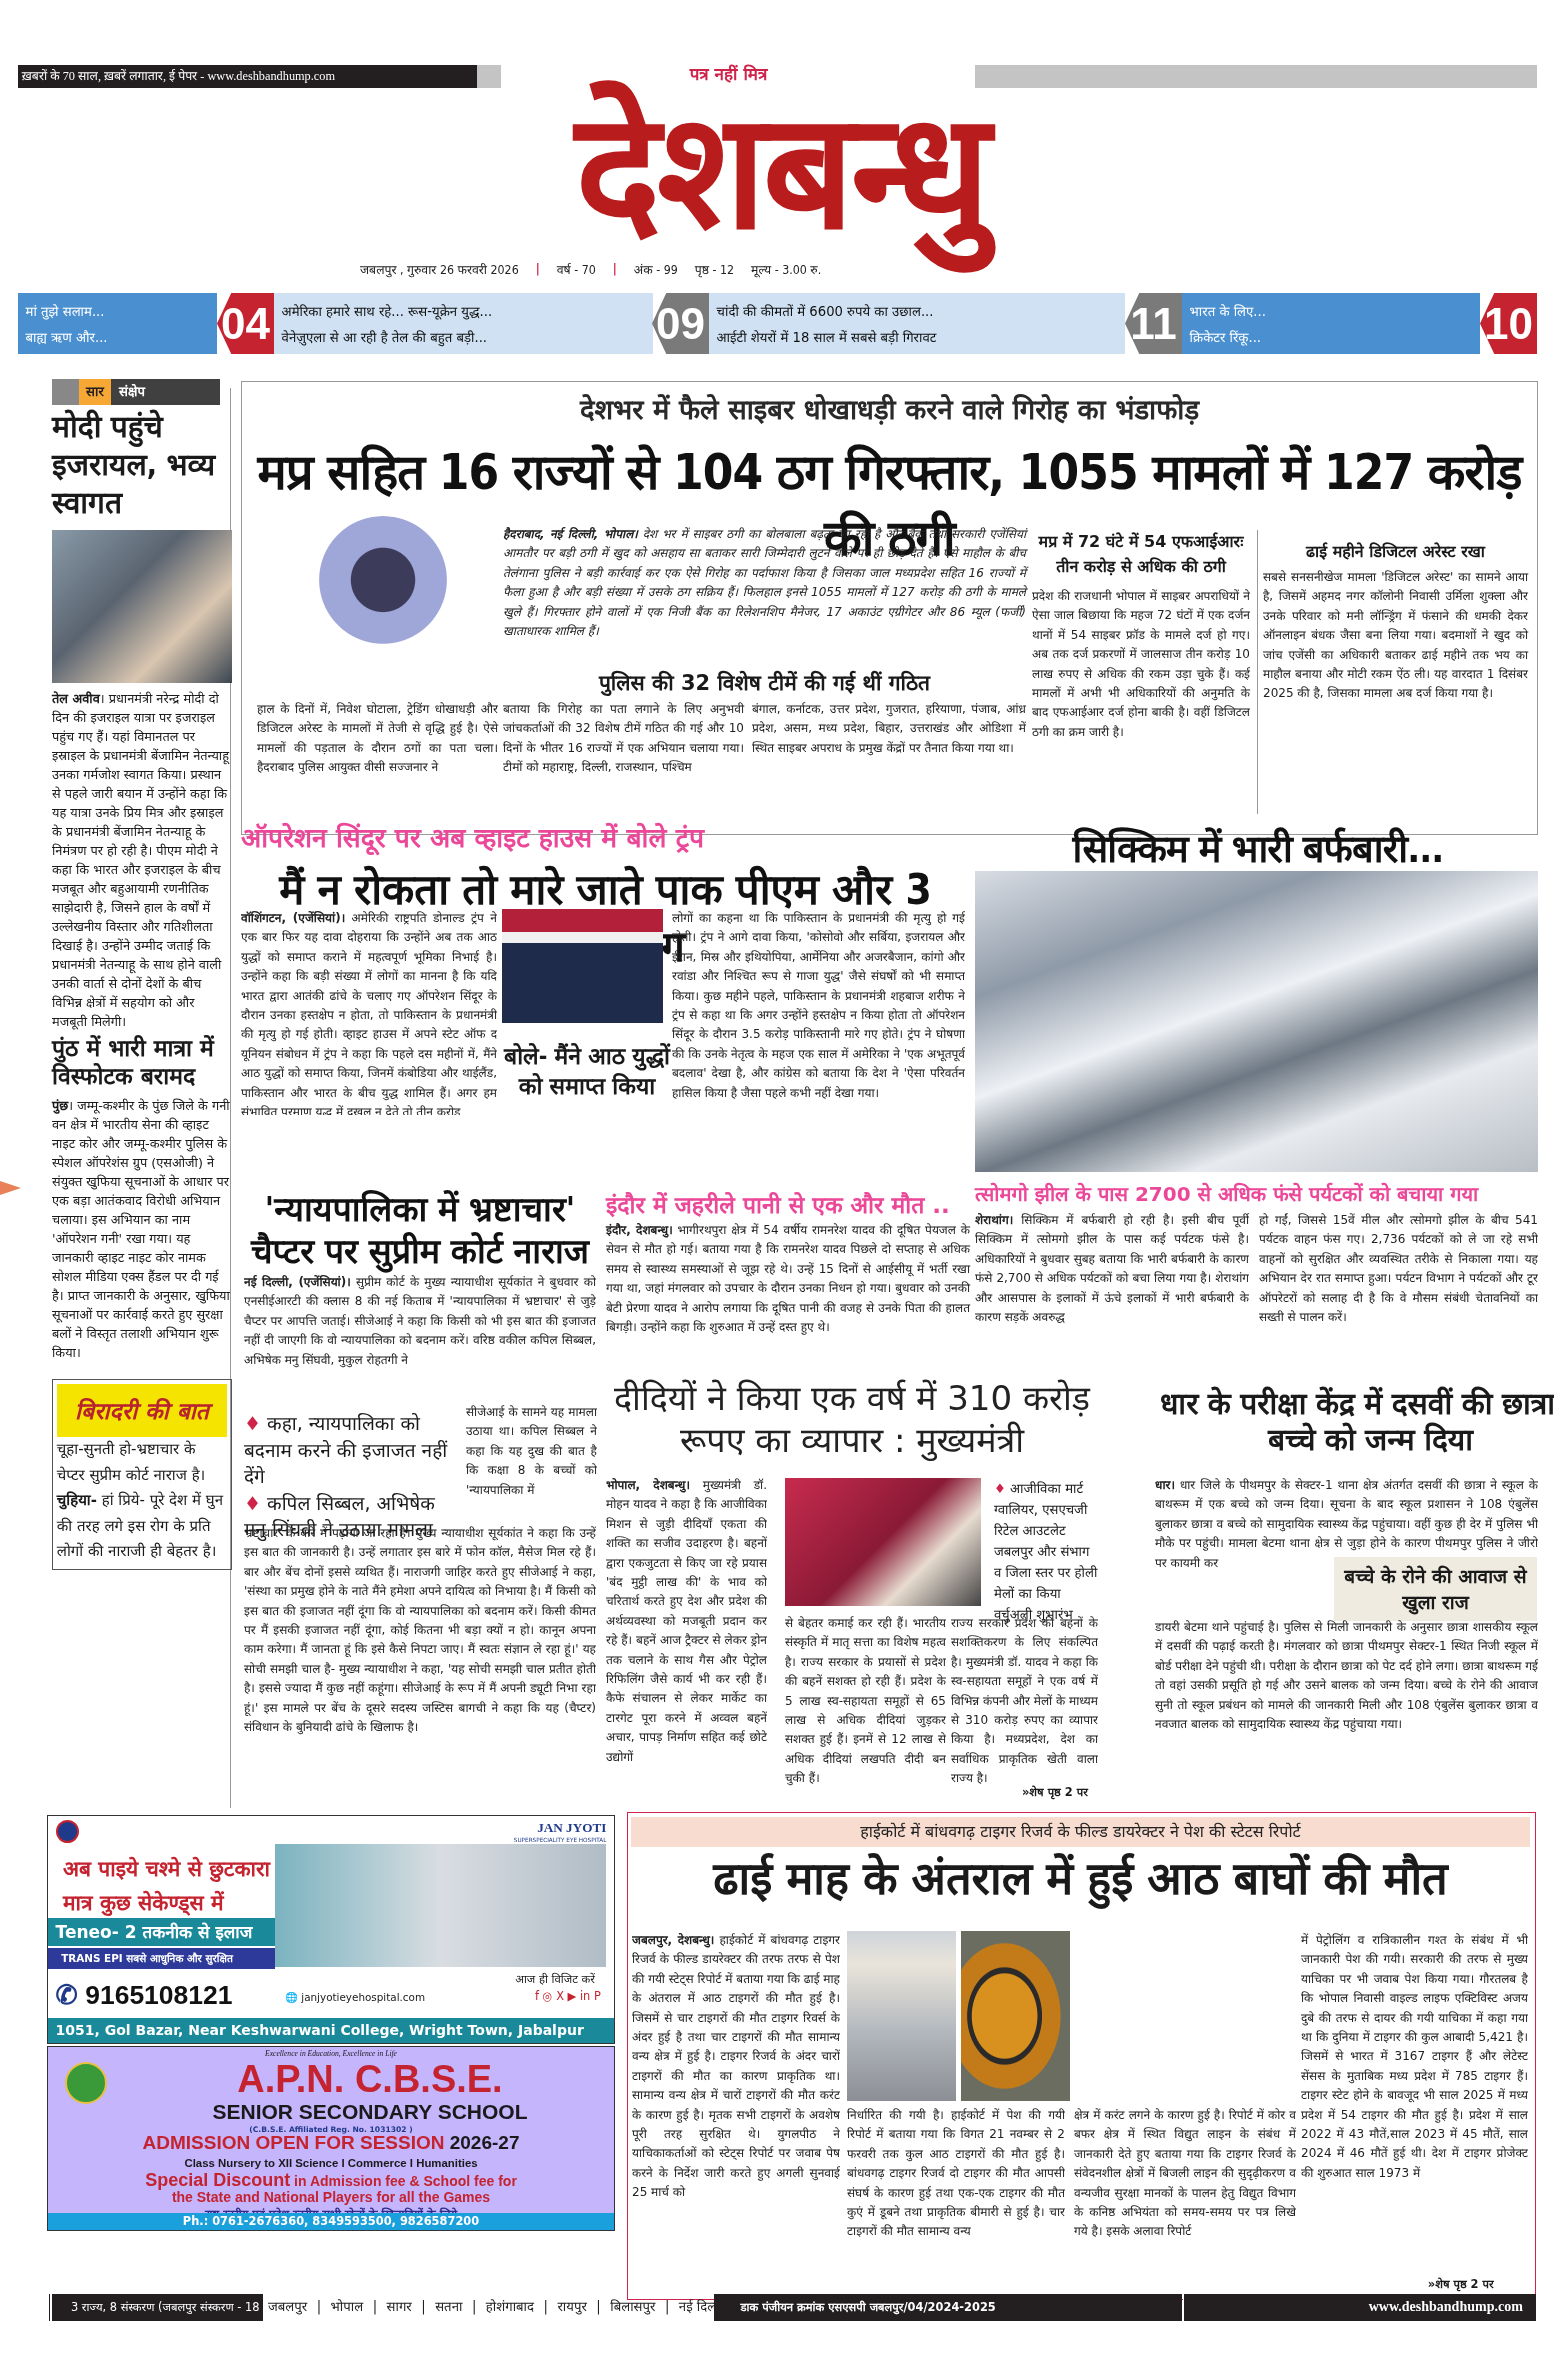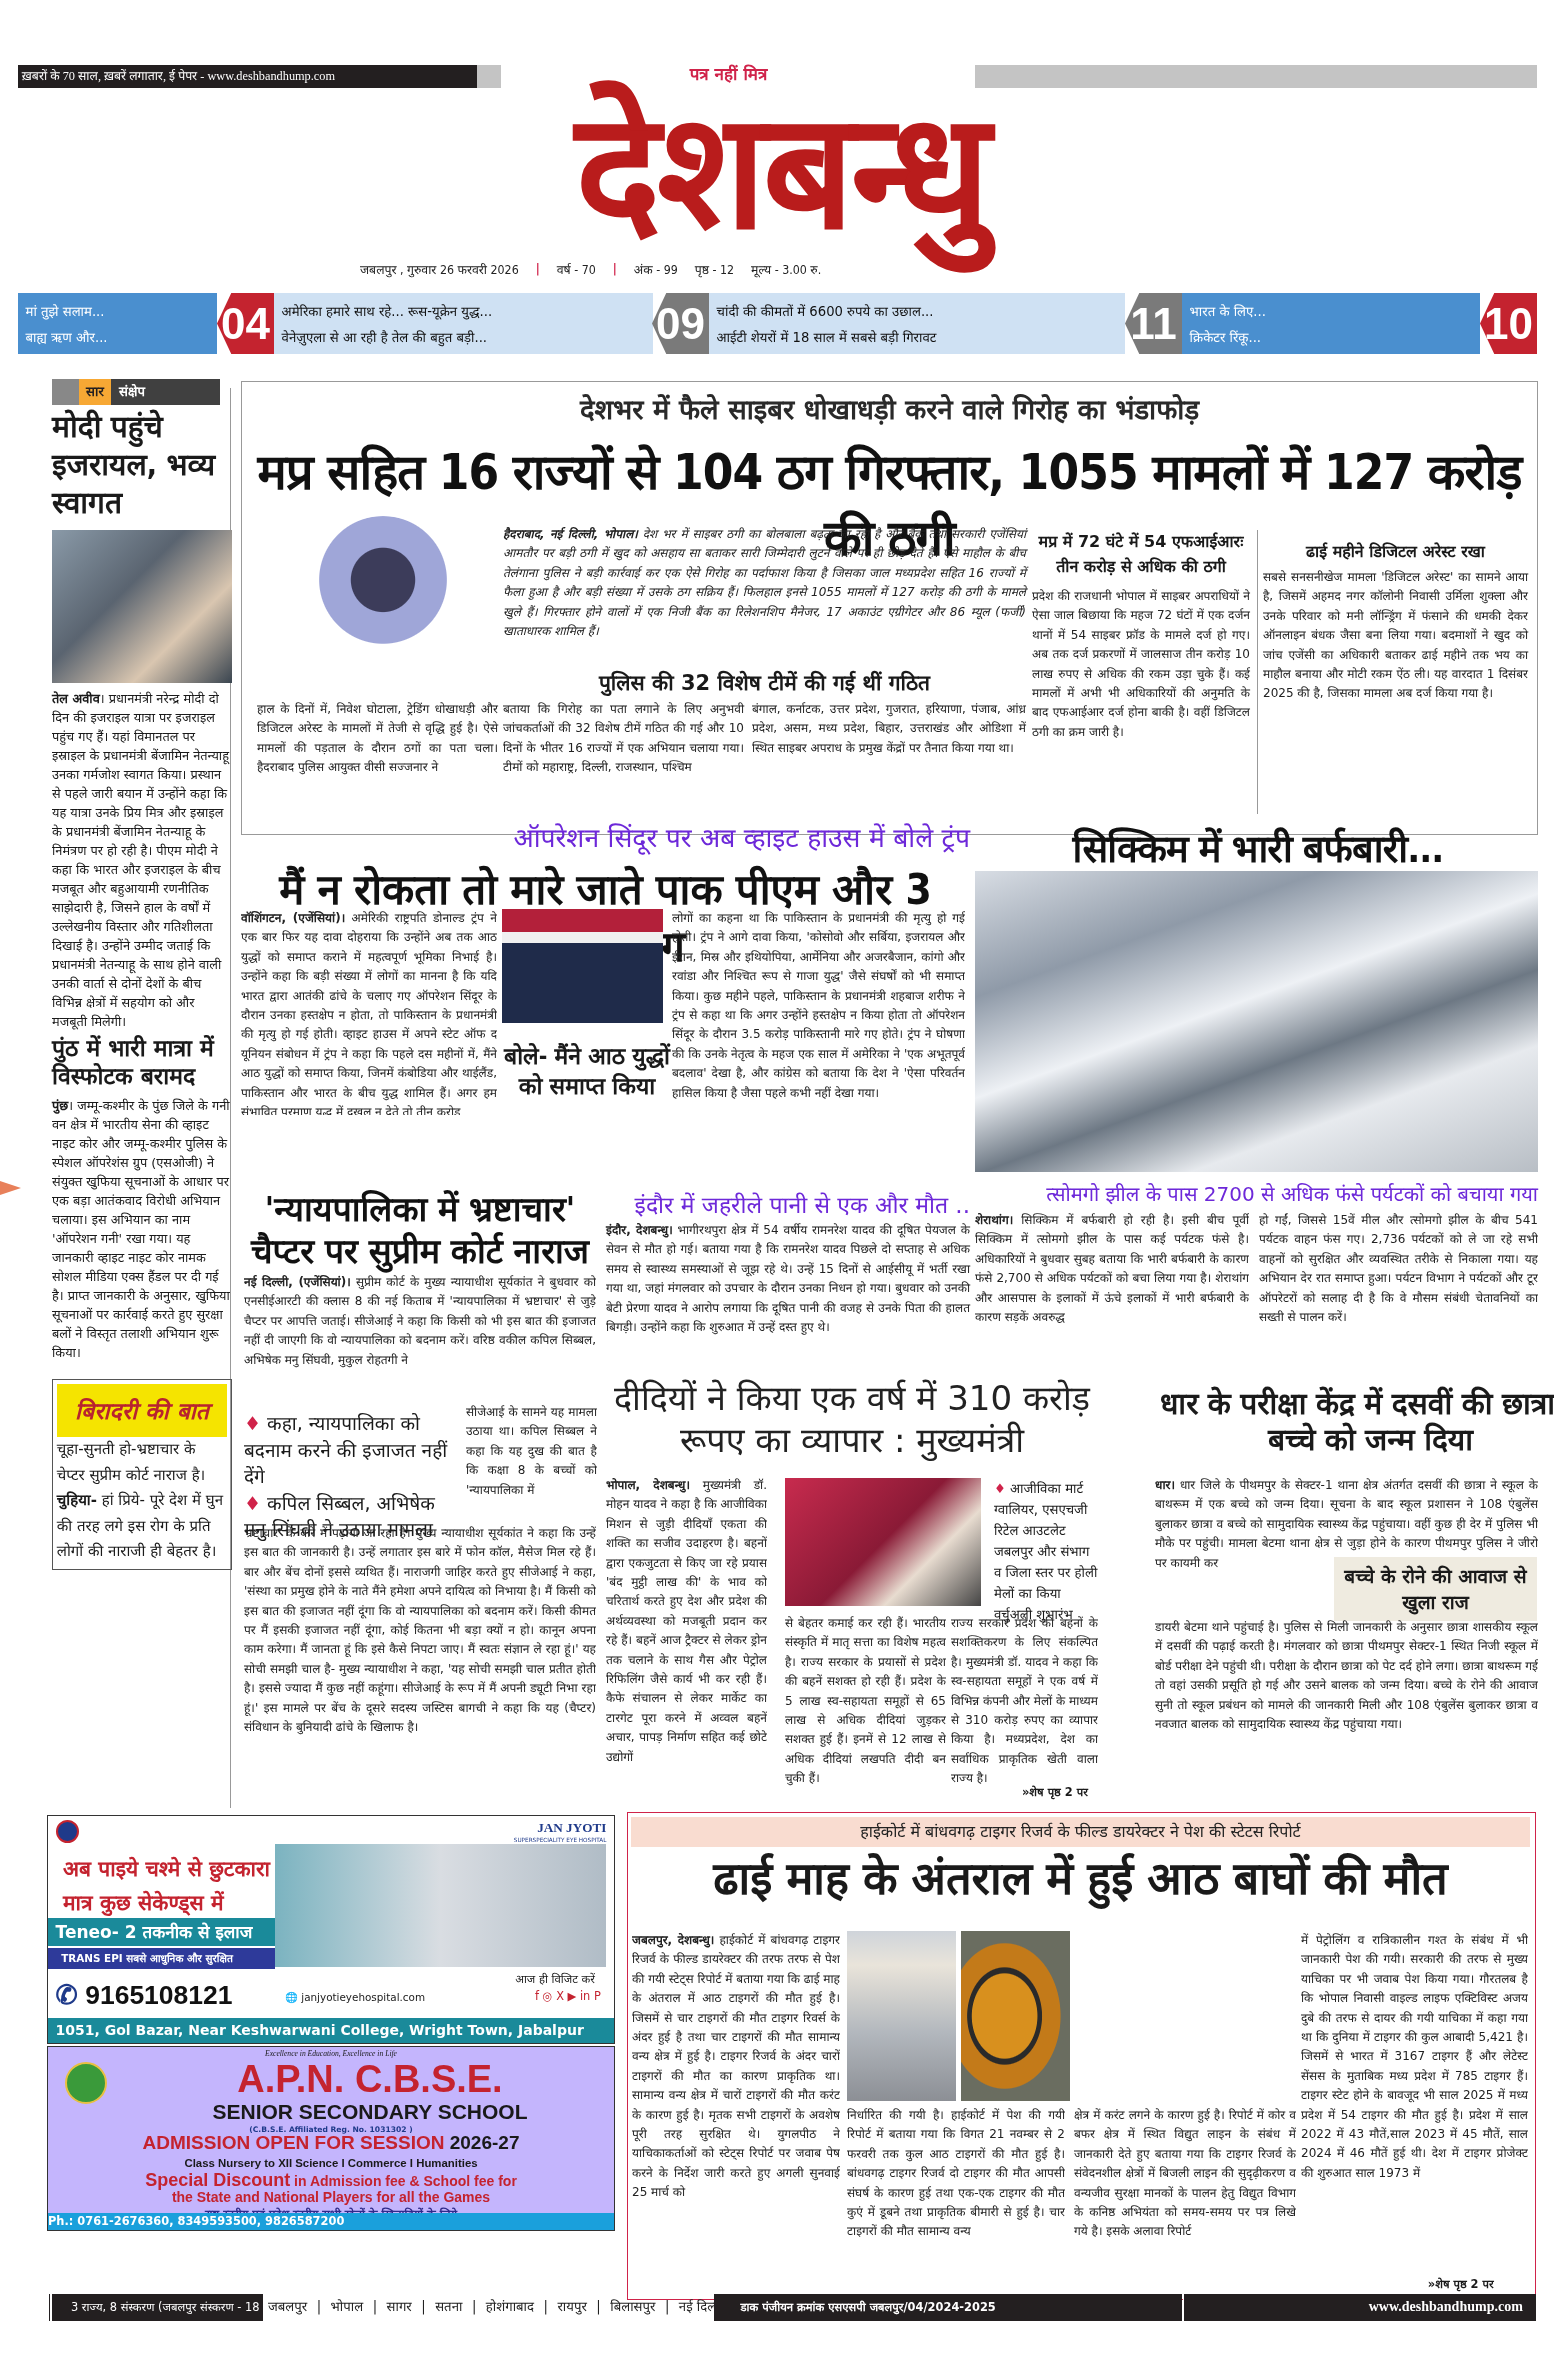--- a/index.html
+++ b/index.html
@@ -32,21 +32,21 @@
 .cartoon .img{height:53px;background:#f5e400;display:flex;align-items:center;justify-content:center;color:#b8232f;font-weight:bold;font-size:23px;font-style:italic}
 .cartoon p{font-size:15px;line-height:25.6px}
 .box1{left:241px;top:381px;width:1297px;height:454px;border:0.9px solid #999}
 .kicker{font-size:27.4px;text-align:center;font-weight:bold;color:#2a2a2a}
 .bighead{font-size:49px;font-weight:bold;text-align:center;letter-spacing:-0.9px;color:#111;font-family:"DejaVu Sans Condensed","DejaVu Sans",sans-serif}
 .body{font-size:12px;line-height:19.4px;text-align:justify;color:#222}
 .body b{font-weight:bold}
 .ital{font-style:italic}
 .subh{font-size:21px;font-weight:bold;text-align:center;line-height:26.5px}
 .hacker{background:radial-gradient(circle at 50% 45%,#3c3c5a 0 30%,#9fa6d8 31% 60%,#fff 61%)}
-.h2{font-size:26.5px;text-align:right;font-weight:normal;color:#6d28d9}
+.h2{font-size:26.5px;text-align:left;font-weight:bold;color:#ec4899}
 .h1b{font-size:42px;text-align:center;font-weight:bold;color:#111;font-family:"DejaVu Sans Condensed","DejaVu Sans",sans-serif}
 .pullq{font-size:28px;font-weight:bold;text-align:center;line-height:38px;font-family:"DejaVu Sans Condensed","DejaVu Sans",sans-serif}
 .snow{background:linear-gradient(160deg,#d8dde4 0%,#8f9aa8 25%,#eef1f5 45%,#6d7884 60%,#e7eaee 75%,#b8bec5 100%)}
 .trump{background:linear-gradient(180deg,#b3203a 0 20%,#f0f0f0 20% 30%,#1f2b4a 30% 100%)}
 .bullet{font-size:19px;line-height:26.5px}
 .bullet .d{color:#d0234a}
 .dide{font-size:34px;text-align:center;line-height:42px;color:#222}
 .cm{background:linear-gradient(135deg,#c82b4e,#8a1a36 50%,#e8dcd0 70%,#444)}
 .dhar{font-size:30px;font-weight:bold;text-align:center;line-height:36px;font-family:"DejaVu Sans Condensed","DejaVu Sans",sans-serif}
 .beige{background:#efebe0;font-size:19px;font-weight:bold;text-align:center;line-height:26.5px;padding:5.7px}
@@ -197,21 +197,21 @@
   <div style="position:absolute;left:0;top:1.9px;width:100%;text-align:center;font-size:7.6px;font-style:italic;font-family:'Liberation Serif',serif">Excellence in Education, Excellence in Life</div>
   <div style="position:absolute;left:17px;top:15px;width:42px;height:42px;border-radius:50%;background:#3a9a3a;border:2.8px solid #e8c040"></div>
   <div style="position:absolute;left:76px;top:11.4px;width:492px;text-align:center;color:#c4232f;font-weight:bold;font-size:38px;line-height:42px;font-family:'Liberation Sans',sans-serif">A.P.N. C.B.S.E.</div>
   <div style="position:absolute;left:76px;top:53px;width:492px;text-align:center;font-weight:bold;font-size:21px;font-family:'Liberation Sans',sans-serif">SENIOR SECONDARY SCHOOL</div>
   <div style="position:absolute;left:0;top:78px;width:100%;text-align:center;font-size:7.6px;color:#1f3a8a;font-weight:bold">(C.B.S.E. Affiliated Reg. No. 1031302 )</div>
   <div style="position:absolute;left:0;top:85px;width:100%;text-align:center;font-size:19px;font-weight:bold;font-family:'Liberation Sans',sans-serif"><span style="color:#c4232f">ADMISSION OPEN FOR SESSION</span> <span>2026-27</span></div>
   <div style="position:absolute;left:0;top:110px;width:100%;text-align:center;font-size:11.4px;font-weight:bold;font-family:'Liberation Sans',sans-serif">Class Nursery to XII  Science I Commerce I Humanities</div>
   <div style="position:absolute;left:0;top:123px;width:100%;text-align:center;font-size:14px;font-weight:bold;color:#c4232f;font-family:'Liberation Sans',sans-serif"><span style="font-size:18px">Special Discount</span><span> in Admission fee &amp; School fee for</span></div>
   <div style="position:absolute;left:0;top:142px;width:100%;text-align:center;font-size:14px;font-weight:bold;color:#c4232f;font-family:'Liberation Sans',sans-serif">the State and National Players for all the Games</div>
   <div style="position:absolute;left:0;top:159px;width:100%;text-align:center;font-size:11.4px;font-weight:bold;color:#2e2a8a">राष्ट्र स्तरीय एवं प्रदेश स्तरीय सभी खेलों के खिलाड़ियों के लिये</div>
-  <div style="position:absolute;left:0;bottom:0;width:100%;height:17px;background:#1aa0dc;color:#fff;text-align:left;font-size:11.4px;font-weight:bold;line-height:17px">Ph.: 0761-2676360, 8349593500, 9826587200</div>
+  <div style="position:absolute;left:0;bottom:0;width:100%;height:17px;background:#1aa0dc;color:#fff;text-align:center;font-size:11.4px;font-weight:bold;line-height:17px">Ph.: 0761-2676360, 8349593500, 9826587200</div>
 </div>
 
 <div class="abs tigerbox"></div>
 <div class="abs tigerbox2"></div>
 <div class="abs pinkband" style="left:631px;top:1817px;width:899px">हाईकोर्ट में बांधवगढ़ टाइगर रिजर्व के फील्ड डायरेक्टर ने पेश की स्टेटस रिपोर्ट</div>
 <div class="abs tighead" style="left:631px;top:1850px;width:899px">ढाई माह के अंतराल में हुई आठ बाघों की मौत</div>
 <div class="abs body" style="left:632px;top:1931px;width:208px;height:364px;overflow:hidden"><b>जबलपुर, देशबन्धु।</b><span> हाईकोर्ट में बांधवगढ़ टाइगर रिजर्व के फील्ड डायरेक्टर की तरफ तरफ से पेश की गयी स्टेट्स रिपोर्ट में बताया गया कि ढाई माह के अंतराल में आठ टाइगरों की मौत हुई है। जिसमें से चार टाइगरों की मौत टाइगर रिवर्स के अंदर हुई है तथा चार टाइगरों की मौत सामान्य वन्य क्षेत्र में हुई है। टाइगर रिजर्व के अंदर चारों टाइगरों की मौत का कारण प्राकृतिक था। सामान्य वन्य क्षेत्र में चारों टाइगरों की मौत करंट के कारण हुई है। मृतक सभी टाइगरों के अवशेष पूरी तरह सुरक्षित थे। युगलपीठ ने याचिकाकर्ताओं को स्टेट्स रिपोर्ट पर जवाब पेष करने के निर्देश जारी करते हुए अगली सुनवाई 25 मार्च को</span></div>
 
 <div class="abs court" style="left:847px;top:1931px;width:109px;height:170px"></div>
 <div class="abs body" style="left:847px;top:2106px;width:218px;height:189px;overflow:hidden">निर्धारित की गयी है। हाईकोर्ट में पेश की गयी रिपोर्ट में बताया गया कि विगत 21 नवम्बर से 2 फरवरी तक कुल आठ टाइगरों की मौत हुई है। बांधवगढ़ टाइगर रिजर्व दो टाइगर की मौत आपसी संघर्ष के कारण हुई तथा एक-एक टाइगर की मौत कुएं में डूबने तथा प्राकृतिक बीमारी से हुई है। चार टाइगरों की मौत सामान्य वन्य</div>

